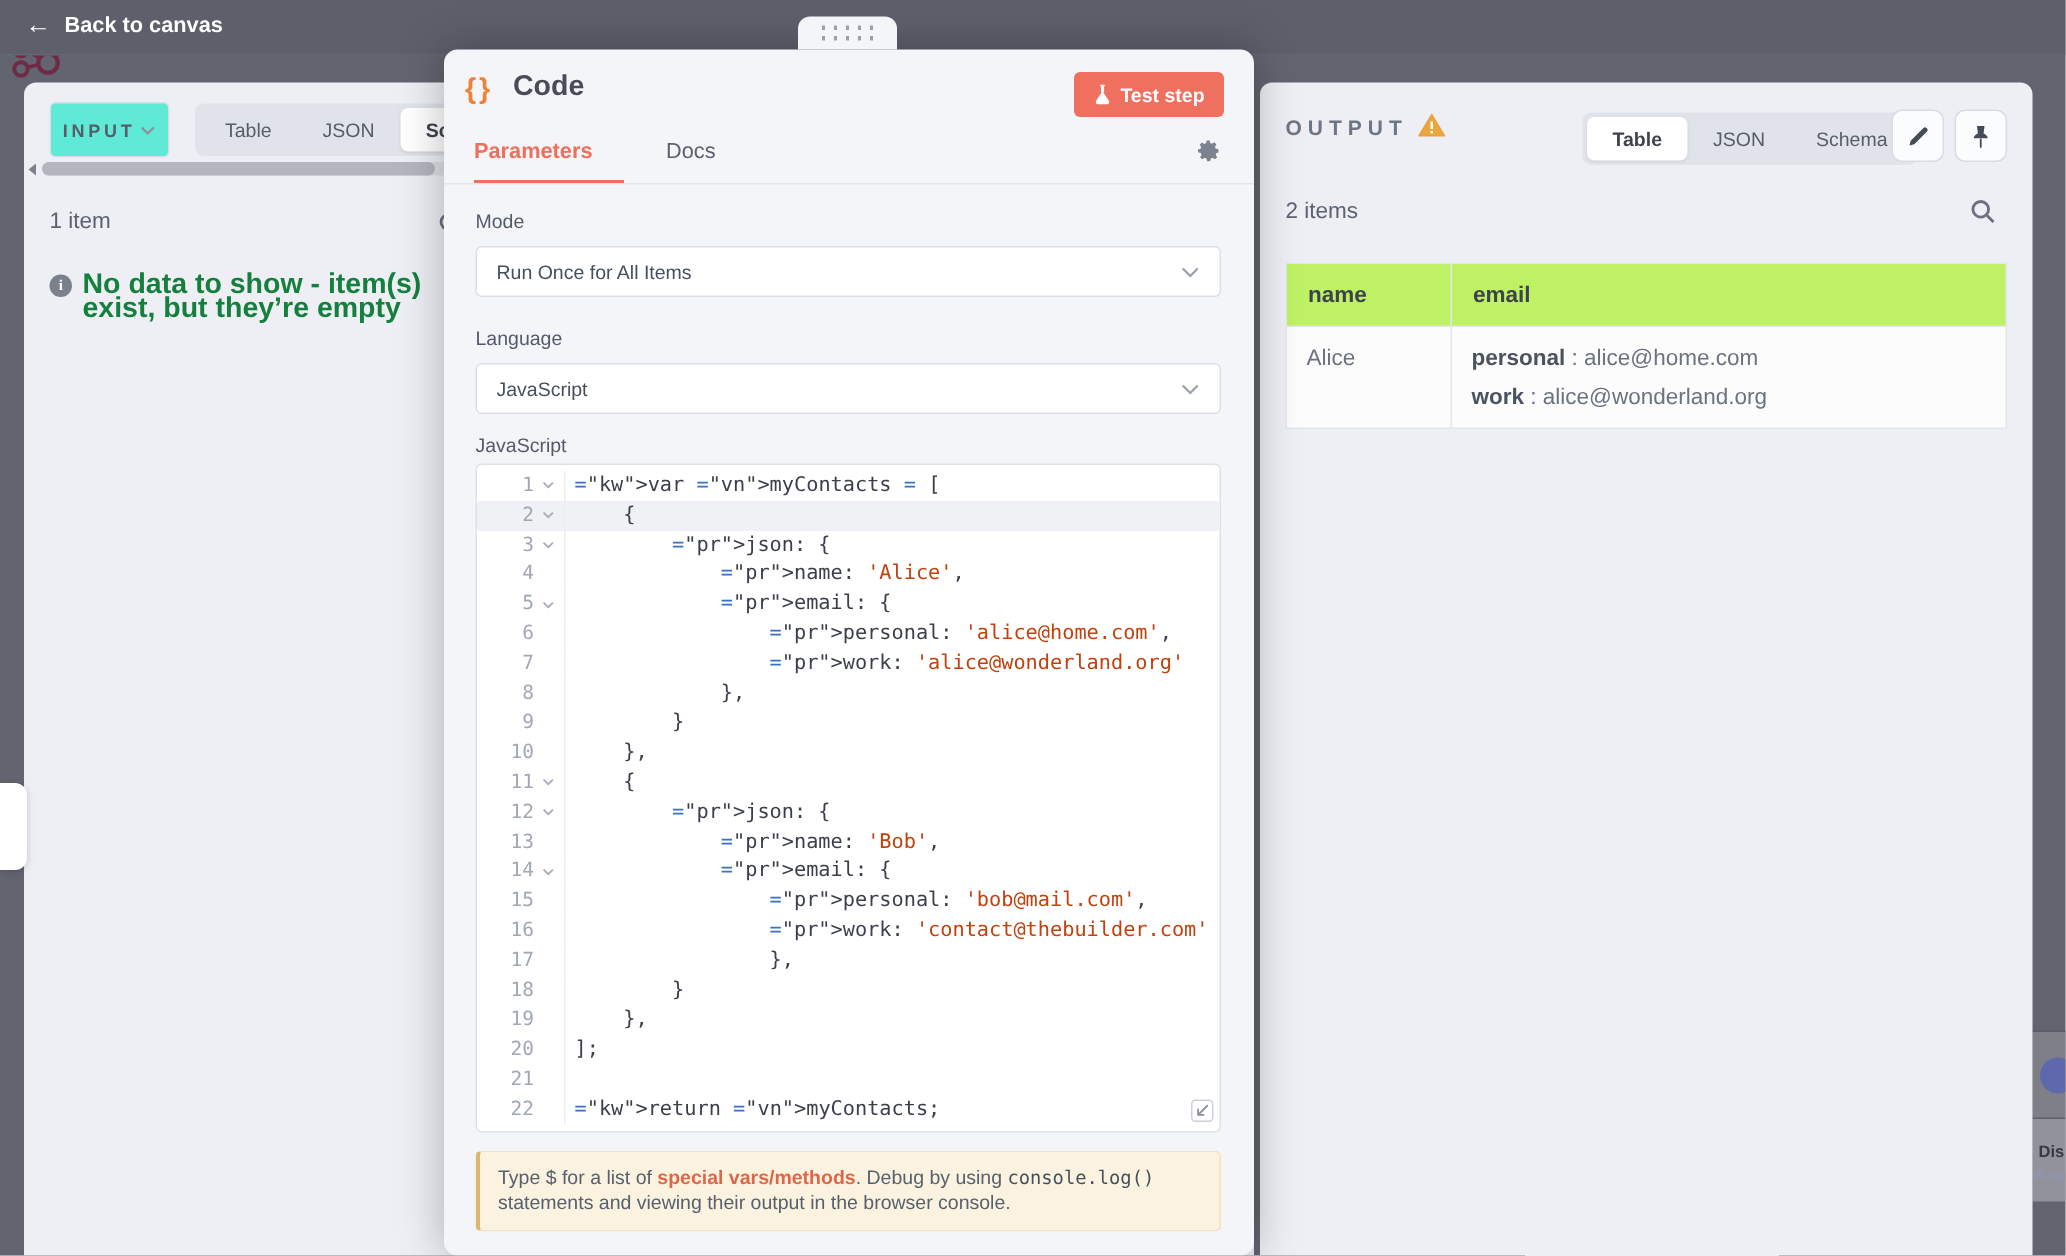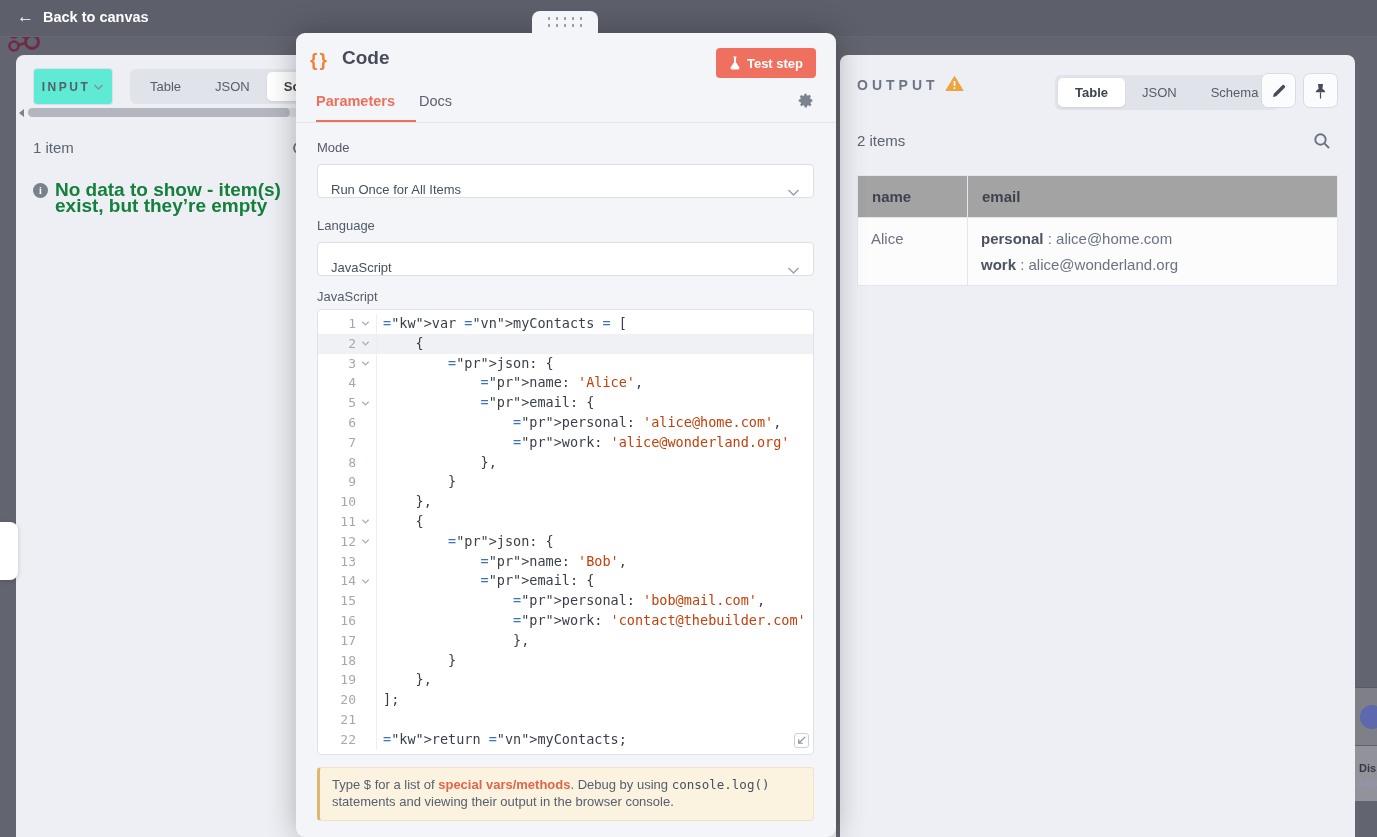--- a/index.html
+++ b/index.html
@@ -43,26 +43,26 @@
   
   .modal { position:absolute; left:296px; top:33px; width:540px; height:804px; background:#f4f5f8; border-radius:9px; box-shadow:0 0 30px rgba(0,0,0,.28); z-index:10; }
   .drag-tab { position:absolute; left:236px; top:-22px; width:66px; height:22px; background:#f4f5f8; border-radius:8px 8px 0 0; display:flex; align-items:center; justify-content:center; cursor:grab; }
   .dots { display:grid; grid-template-columns:repeat(5,3px); grid-template-rows:repeat(2,3px); column-gap:5px; row-gap:4px; }
   .dots i { width:2.6px; height:2.6px; background:#9aa0aa; display:block; }
   .m-brace { position:absolute; left:14px; top:16px; font-size:19px; font-weight:700; color:#f08238; letter-spacing:2px; }
   .m-title { position:absolute; left:46px; top:14px; font-size:19px; font-weight:700; color:#474c58; }
   .test-btn { position:absolute; right:20px; top:15px; width:100px; height:30px; background:#f0705f; border:none; border-radius:4px; color:#fff; font-size:13px; font-weight:600; font-family:inherit; display:flex; align-items:center; justify-content:center; gap:6px; cursor:pointer; }
   .m-tab { position:absolute; top:60px; font-size:14.5px; cursor:pointer; }
   .m-tab.params { left:20px; color:#ee6f5b; font-weight:600; }
-  .m-tab.docs { left:123px; color:#5b6170; }
+  .m-tab.docs { left:148px; color:#5b6170; }
   .m-underline { position:absolute; left:20px; top:87px; width:100px; height:2px; background:#ee6f5b; }
   .m-gear { position:absolute; right:22px; top:59px; cursor:pointer; }
   .m-hborder { position:absolute; left:0; top:89px; right:0; height:1px; background:#e2e5ea; }
   .f-label { position:absolute; left:21px; font-size:13px; color:#535b69; }
-  .f-select { position:absolute; left:21px; width:497px; height:34px; background:#fff; border:1px solid #dcdfe7; border-radius:4px; display:flex; align-items:flex-end; padding:0 13px; font-size:13px; color:#46505d; cursor:pointer; }
+  .f-select { position:absolute; left:21px; width:497px; height:34px; background:#fff; border:1px solid #dcdfe7; border-radius:4px; display:flex; align-items:center; padding:0 13px; font-size:13px; color:#46505d; cursor:pointer; }
   .f-select svg { margin-left:auto; }
 
   
   .editor { position:absolute; left:21px; top:276px; width:497px; height:446px; background:#fff; border:1px solid #dde1e8; border-radius:4px; overflow:hidden; font-family:"DejaVu Sans Mono",monospace; font-size:13.5px; padding-top:4px; }
   .cm-line { display:flex; height:19.8px; line-height:19.8px; }
   .cm-line.active { background:#f0f1f4; }
   .gut { flex:none; width:59px; display:flex; border-right:1px solid #eceef2; }
   .num { width:38px; text-align:right; color:#a2a8b3; font-size:13px; }
   .fold { width:19px; display:flex; align-items:center; justify-content:center; cursor:pointer; }
   .src { padding-left:6px; white-space:pre; color:#3a3f4a; }
@@ -77,21 +77,21 @@
   
   .output-panel { left:840px; width:515px; height:782px; border-radius:8px 8px 0 0; }
   .out-title { position:absolute; left:17px; top:22px; font-size:14px; font-weight:700; letter-spacing:4px; color:#6f7683; }
   .out-warn { position:absolute; left:105px; top:20px; }
   .out-tabs { position:absolute; left:215px; top:20px; }
   .icon-btn { position:absolute; top:18px; width:35px; height:35px; background:#fbfcfd; border:1px solid #d7dbe3; border-radius:7px; display:flex; align-items:center; justify-content:center; cursor:pointer; }
   .btn-edit { left:421px; } .btn-pin { left:463px; }
   .out-count { position:absolute; left:17px; top:77px; }
   .out-search { position:absolute; left:473px; top:77px; cursor:pointer; }
   .out-table { position:absolute; left:17px; top:120px; width:481px; border-collapse:collapse; background:#fcfcfd; font-size:15px; }
-  .out-table th { text-align:left; padding:12px 14px; color:#3e434d; font-weight:700; border:1px solid #e3e6ec; background:#a3a3a3; }
+  .out-table th { text-align:left; padding:12px 14px; color:#3e434d; font-weight:700; border:1px solid #e3e6ec; background:#bef264; }
   .out-table td { border:1px solid #e3e6ec; padding:12px 13px; vertical-align:top; color:#6b7280; }
   .out-table .cell-name { width:110px; }
   .email-line { margin-bottom:9px; }
   .email-line:last-child { margin-bottom:0; }
   .email-line b { color:#4c5360; font-weight:700; }
 </style>
 </head>
 <body>
 
 <svg class="canvas-logo" width="50" height="40" viewBox="0 0 50 40">

